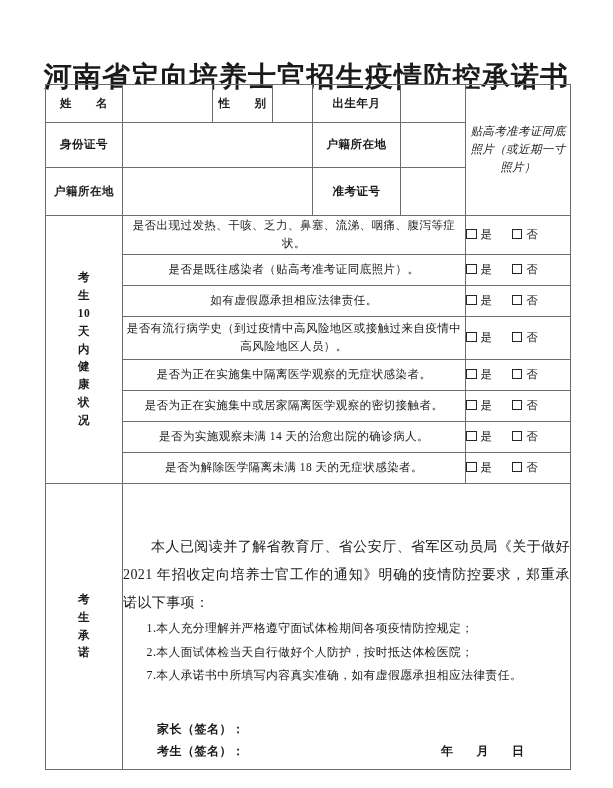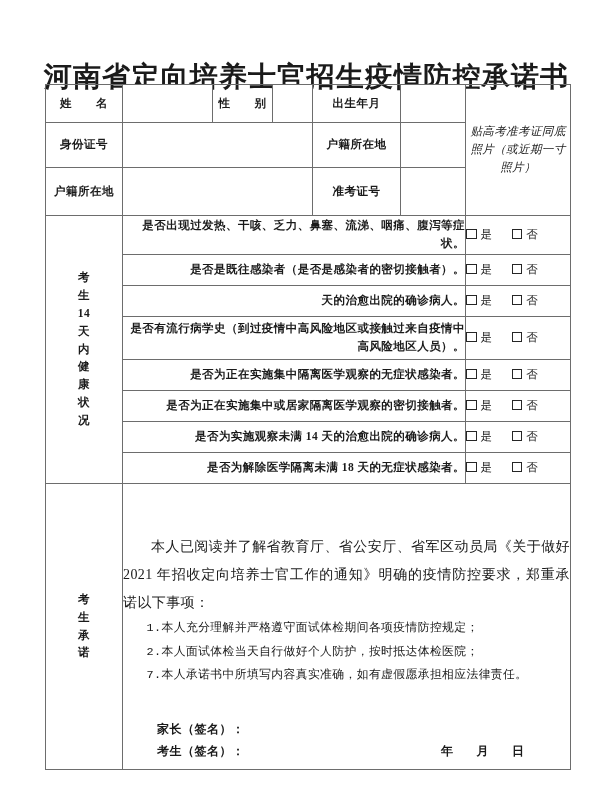--- a/index.html
+++ b/index.html
@@ -79,22 +79,21 @@
   }
   .vert-label .vchars i {
     display: block;
     font-style: normal;
   }
   .q-text {
     padding: 6px 9px 6px 10px;
     font-size: 11.5px;
     line-height: 1.62;
     letter-spacing: 0.45px;
-    text-align: right;
-    font-weight: bold;
+    text-align: center;
   }
   .q-choice {
     white-space: nowrap;
     font-size: 11.5px;
     padding: 0 4px;
     letter-spacing: 0.4px;
   }
   .chk {
     display: inline-block;
     width: 8.5px;
@@ -120,21 +119,20 @@
     text-indent: 2em;
     text-align: justify;
     margin: 42px 0 0 0;
   }
   .pledge-item {
     font-size: 11.8px;
     line-height: 2.0;
     letter-spacing: 0.4px;
     text-indent: 2em;
     margin: 0;
-    font-family: Liberation Mono, monospace;
   }
   .sign-block {
     margin-top: 30px;
   }
   .sign-row {
     font-size: 12px;
     font-weight: bold;
     letter-spacing: 0.5px;
     line-height: 1.85;
     padding-left: 34px;
@@ -193,46 +191,46 @@
         <td class="blank-cell" colspan="3"></td>
         <td class="lbl">准考证号</td>
         <td class="blank-cell"></td>
       </tr>
 
       <tr>
         <td class="vert-label" rowspan="8">
           <span class="vchars">
             <i>考</i>
             <i>生</i>
-            <i>14</i>
+            <i>10</i>
             <i>天</i>
             <i>内</i>
             <i>健</i>
             <i>康</i>
             <i>状</i>
             <i>况</i>
           </span>
         </td>
         <td class="q-text" colspan="5" style="height:38px">是否出现过发热、干咳、乏力、鼻塞、流涕、咽痛、腹泻等症状。</td>
         <td class="q-choice">
           <span class="opt"><span class="chk"></span><span>是</span></span>
           <span class="opt"><span class="chk"></span><span>否</span></span>
         </td>
       </tr>
 
       <tr>
-        <td class="q-text" colspan="5" style="height:30px">是否是既往感染者（是否是感染者的密切接触者）。</td>
-        <td class="q-choice">
-          <span class="opt"><span class="chk"></span><span>是</span></span>
-          <span class="opt"><span class="chk"></span><span>否</span></span>
-        </td>
-      </tr>
-
-      <tr>
-        <td class="q-text" colspan="5" style="height:30px">天的治愈出院的确诊病人。</td>
+        <td class="q-text" colspan="5" style="height:30px">是否是既往感染者（贴高考准考证同底照片）。</td>
+        <td class="q-choice">
+          <span class="opt"><span class="chk"></span><span>是</span></span>
+          <span class="opt"><span class="chk"></span><span>否</span></span>
+        </td>
+      </tr>
+
+      <tr>
+        <td class="q-text" colspan="5" style="height:30px">如有虚假愿承担相应法律责任。</td>
         <td class="q-choice">
           <span class="opt"><span class="chk"></span><span>是</span></span>
           <span class="opt"><span class="chk"></span><span>否</span></span>
         </td>
       </tr>
 
       <tr>
         <td class="q-text" colspan="5" style="height:42px">是否有流行病学史（到过疫情中高风险地区或接触过来自疫情中高风险地区人员）。</td>
         <td class="q-choice">
           <span class="opt"><span class="chk"></span><span>是</span></span>

